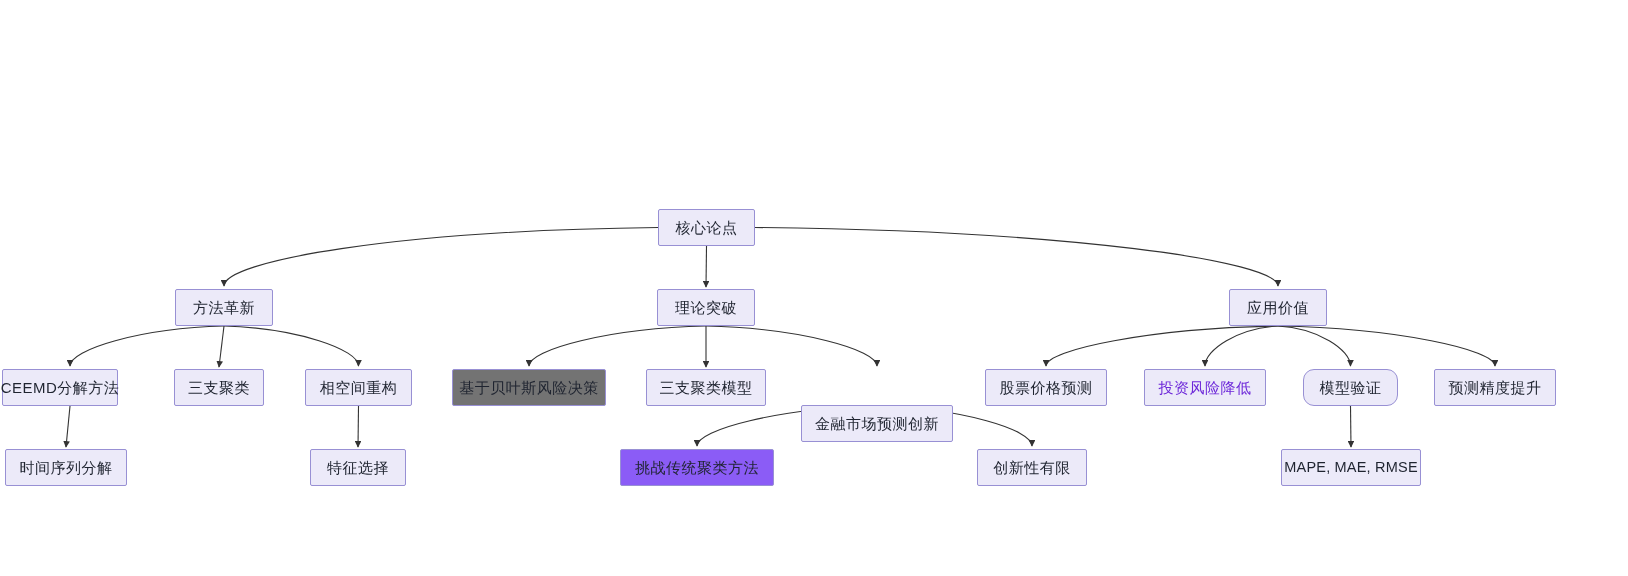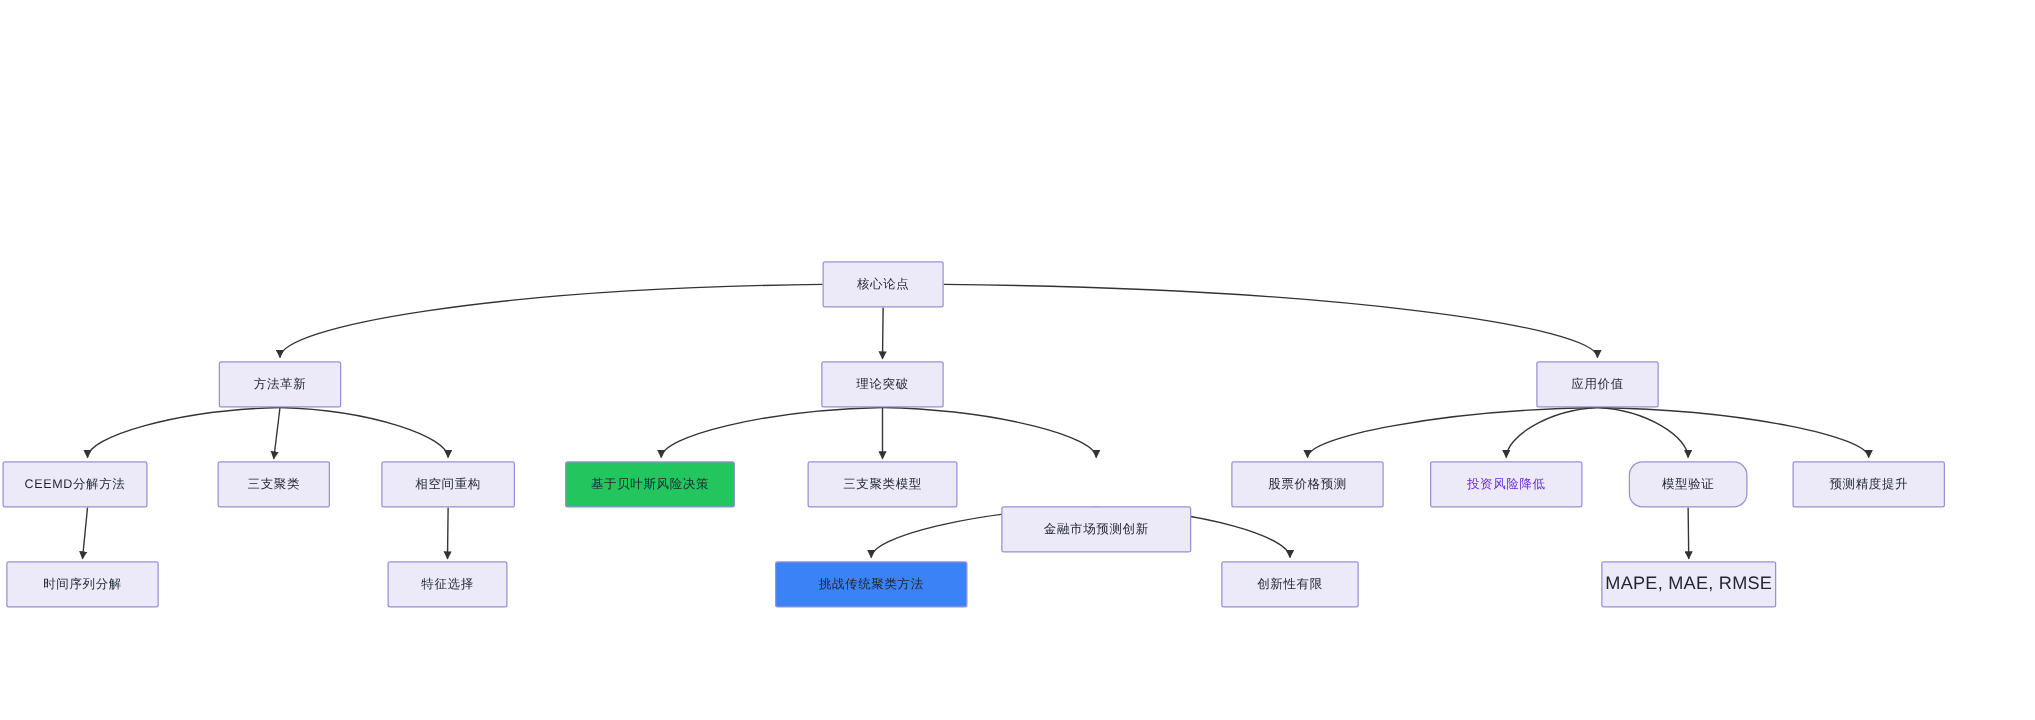--- a/index.html
+++ b/index.html
@@ -26,21 +26,21 @@
   .node {
     position: absolute;
     box-sizing: border-box;
     background: #ECEAF9;
     border: 1px solid #9890D4;
     border-radius: 2px;
     display: flex;
     align-items: center;
     justify-content: center;
     color: #1f2430;
-    font-size: 10px;
+    font-size: 15px;
     line-height: 1;
     letter-spacing: 0.5px;
     white-space: nowrap;
   }
   .node.latin {
     letter-spacing: 0.2px;
     font-size: 14.5px;
   }
 </style>
 </head>
@@ -89,21 +89,21 @@
       </div>
       <div class="node" style="left: 2px; top: 369px; width: 116px; height: 37px; background: rgb(236, 234, 249); border-color: rgb(152, 144, 212); color: rgb(31, 36, 48);">
         <span>CEEMD分解方法</span>
       </div>
       <div class="node" style="left: 174px; top: 369px; width: 90px; height: 37px; background: rgb(236, 234, 249); border-color: rgb(152, 144, 212); color: rgb(31, 36, 48);">
         <span>三支聚类</span>
       </div>
       <div class="node" style="left: 305px; top: 369px; width: 107px; height: 37px; background: rgb(236, 234, 249); border-color: rgb(152, 144, 212); color: rgb(31, 36, 48);">
         <span>相空间重构</span>
       </div>
-      <div class="node" style="left: 452px; top: 369px; width: 136px; height: 37px; background: #22c55e; border-color: rgb(152, 144, 212); color: rgb(31, 36, 48);">
+      <div class="node" style="left: 452px; top: 369px; width: 154px; height: 37px; background: #737373; border-color: rgb(152, 144, 212); color: rgb(31, 36, 48);">
         <span>基于贝叶斯风险决策</span>
       </div>
       <div class="node" style="left: 646px; top: 369px; width: 120px; height: 37px; background: rgb(236, 234, 249); border-color: rgb(152, 144, 212); color: rgb(31, 36, 48);">
         <span>三支聚类模型</span>
       </div>
       <div class="node" style="left: 801px; top: 369px; width: 152px; height: 37px; background: rgb(236, 234, 249); border-color: rgb(152, 144, 212); color: rgb(31, 36, 48); margin-top: 36px;">
         <span>金融市场预测创新</span>
       </div>
       <div class="node" style="left: 985px; top: 369px; width: 122px; height: 37px; background: rgb(236, 234, 249); border-color: rgb(152, 144, 212); color: rgb(31, 36, 48);">
         <span>股票价格预测</span>
@@ -116,21 +116,21 @@
       </div>
       <div class="node" style="left: 1434px; top: 369px; width: 122px; height: 37px; background: rgb(236, 234, 249); border-color: rgb(152, 144, 212); color: rgb(31, 36, 48);">
         <span>预测精度提升</span>
       </div>
       <div class="node" style="left: 5px; top: 449px; width: 122px; height: 37px; background: rgb(236, 234, 249); border-color: rgb(152, 144, 212); color: rgb(31, 36, 48);">
         <span>时间序列分解</span>
       </div>
       <div class="node" style="left: 310px; top: 449px; width: 96px; height: 37px; background: rgb(236, 234, 249); border-color: rgb(152, 144, 212); color: rgb(31, 36, 48);">
         <span>特征选择</span>
       </div>
-      <div class="node" style="left: 620px; top: 449px; width: 154px; height: 37px; background: #3b82f6; border-color: rgb(152, 144, 212); color: rgb(31, 36, 48);">
+      <div class="node" style="left: 620px; top: 449px; width: 154px; height: 37px; background: #8b5cf6; border-color: rgb(152, 144, 212); color: rgb(31, 36, 48);">
         <span>挑战传统聚类方法</span>
       </div>
       <div class="node" style="left: 977px; top: 449px; width: 110px; height: 37px; background: rgb(236, 234, 249); border-color: rgb(152, 144, 212); color: rgb(31, 36, 48);">
         <span>创新性有限</span>
       </div>
       <div class="node latin" style="left: 1281px; top: 449px; width: 140px; height: 37px; background: rgb(236, 234, 249); border-color: rgb(152, 144, 212); color: rgb(31, 36, 48);">
         <span>MAPE, MAE, RMSE</span>
       </div>
     </div>
 </div>

